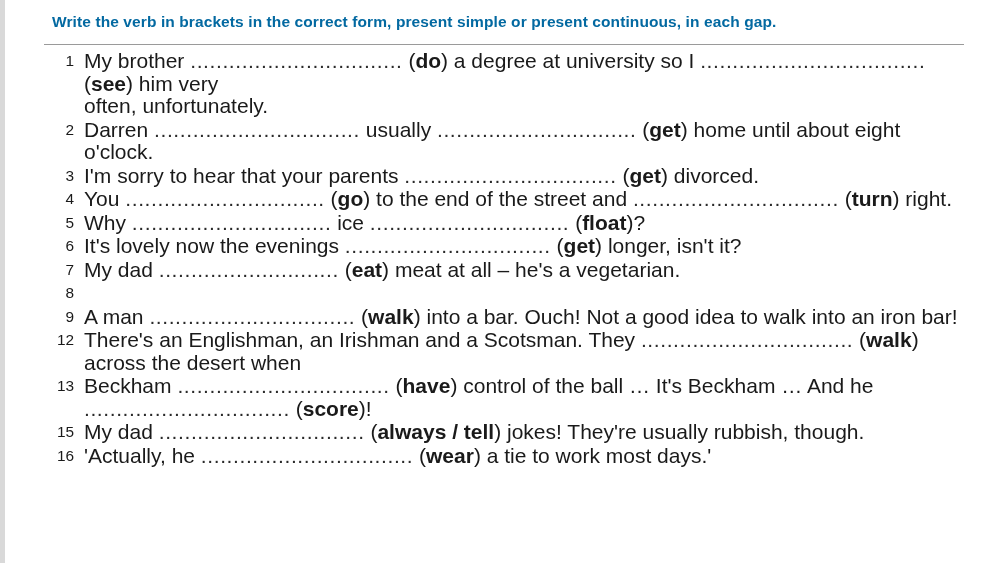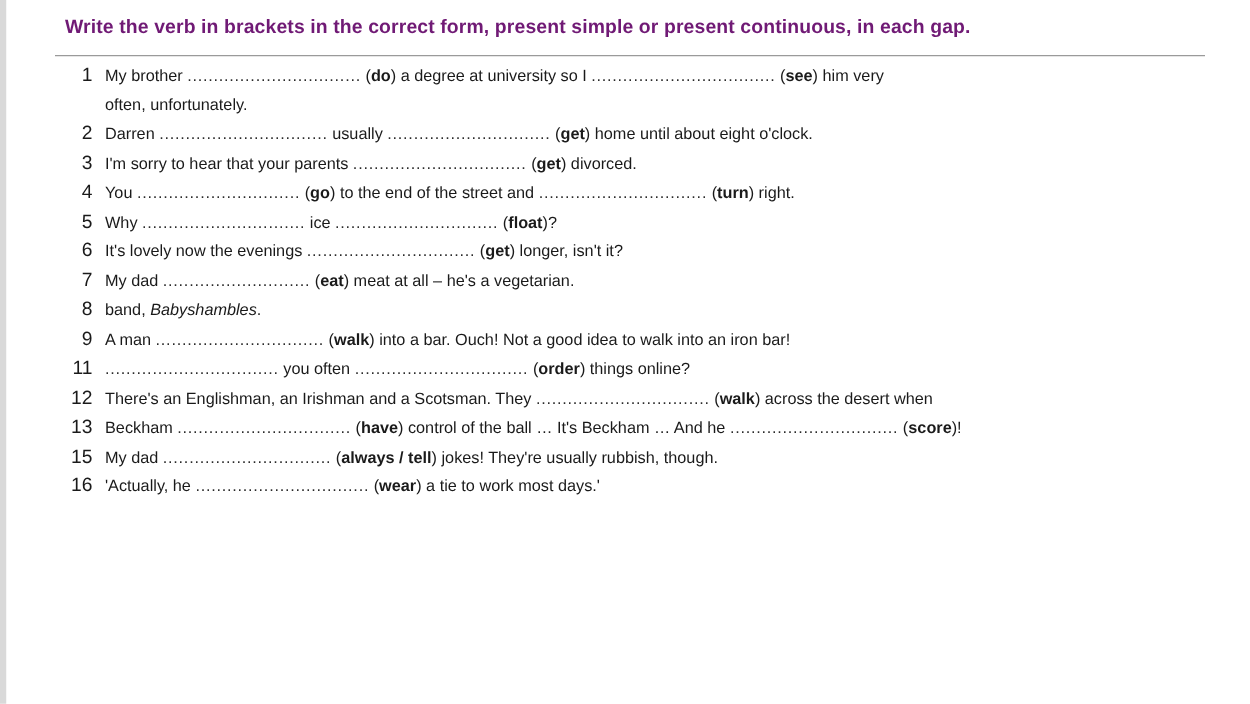--- a/index.html
+++ b/index.html
@@ -30,21 +30,21 @@
     background: #d9d9d9;
   }
   .instruction {
     position: absolute;
     left: 52px;
     top: 13px;
     width: 900px;
     font-size: 15.5px;
     font-weight: bold;
     letter-spacing: 0.1px;
-    color: #701a75;
+    color: #0369a1;
   }
   .divider {
     position: absolute;
     left: 44px;
     top: 44px;
     width: 920px;
     height: 1px;
     background: #9a9a9a;
   }
   .list {
@@ -63,21 +63,21 @@
     text-align: right;
     flex: 0 0 30px;
     font-size: 15.4px;
     line-height: 22.5px;
     color: #1a1a1a;
     padding-right: 0;
   }
   .body {
     flex: 1;
     padding-left: 10px;
-    font-size: 13px;
+    font-size: 21px;
     line-height: 22.5px;
     color: #1a1a1a;
   }
   .line {
     display: block;
     white-space: pre-wrap;
   }
   b {
     font-weight: bold;
   }
@@ -140,33 +140,26 @@
       </div>
       <div class="item">
         <div class="num">7</div>
         <div class="body">
           <span class="line"><span>My dad </span><span class="gap">............................</span><span> (</span><b>eat</b><span>) meat at all – he's a vegetarian.</span></span>
         </div>
       </div>
       <div class="item">
         <div class="num">8</div>
         <div class="body">
-          <span class="line"><span>band, </span><i>Babyshambles</i><span>.</span></span>
         </div>
       </div>
       <div class="item">
         <div class="num">9</div>
         <div class="body">
           <span class="line"><span>A man </span><span class="gap">................................</span><span> (</span><b>walk</b><span>) into a bar. Ouch! Not a good idea to walk into an iron bar!</span></span>
-        </div>
-      </div>
-      <div class="item">
-        <div class="num">11</div>
-        <div class="body">
-          <span class="line"><span class="gap">.................................</span><span> you often </span><span class="gap">.................................</span><span> (</span><b>order</b><span>) things online?</span></span>
         </div>
       </div>
       <div class="item">
         <div class="num">12</div>
         <div class="body">
           <span class="line"><span>There's an Englishman, an Irishman and a Scotsman. They </span><span class="gap">.................................</span><span> (</span><b>walk</b><span>) across the desert when</span></span>
         </div>
       </div>
       <div class="item">
         <div class="num">13</div>

